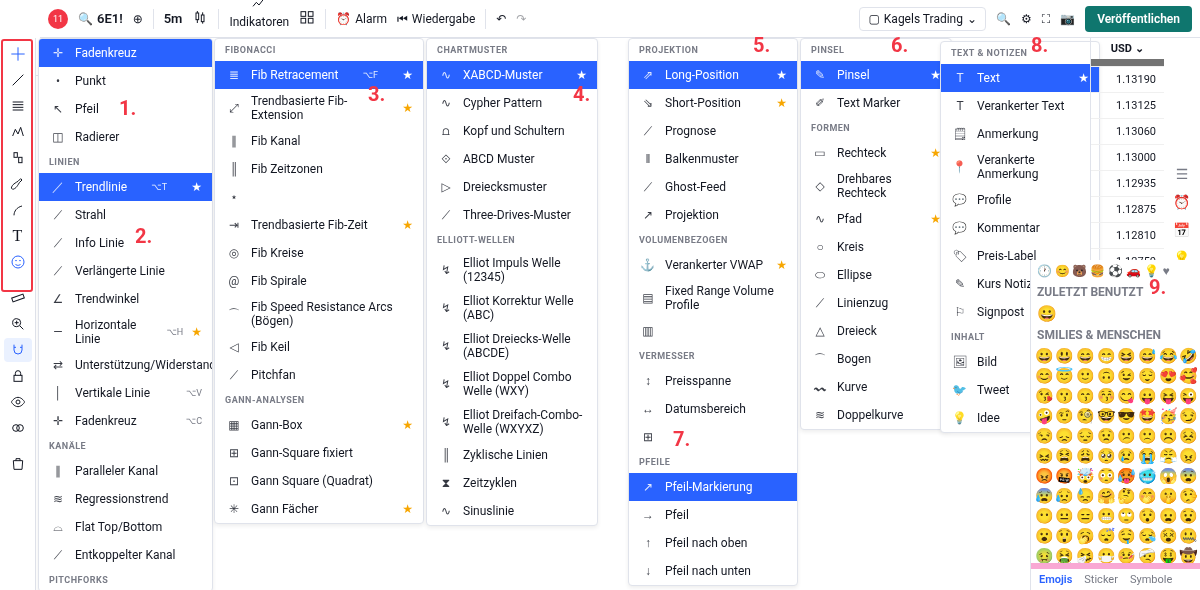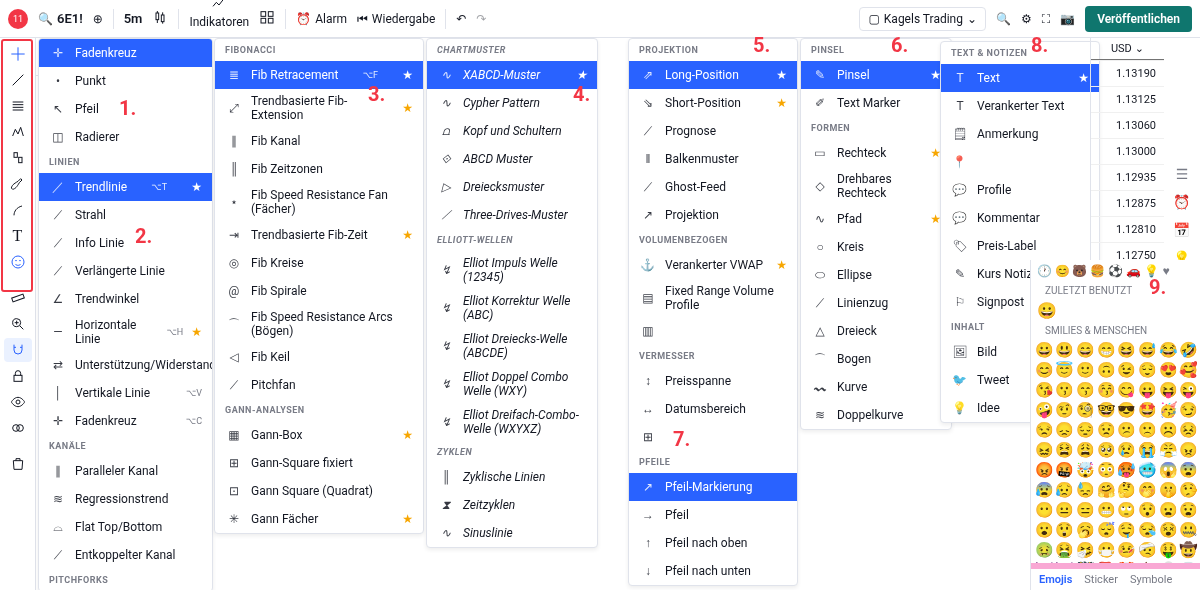--- a/index.html
+++ b/index.html
@@ -1,17 +1,17 @@
 <!DOCTYPE html>
 <html><head>
   <meta charset="utf-8">
   <style>
     * { margin: 0; padding: 0; box-sizing: border-box; font-family: -apple-system, BlinkMacSystemFont, "Segoe UI", Roboto, sans-serif; }
     body { width: 1200px; height: 590px; background: #fff; overflow: hidden; font-size: 12px; color: #131722; }
-    .topbar { height: 38px; display: flex; align-items: center; padding: 0 8px; gap: 10px; border-bottom: 1px solid #e0e3eb; }
+    .topbar { height: 38px; display: flex; align-items: center; padding: 0 8px; gap: 10px; border-bottom: 1px solid #e0e3eb; margin-left: 40px; }
     .notif-bubble { position: relative; width: 20px; height: 20px; background: #f23645; border-radius: 50%; display:flex; align-items:center; justify-content:center; color:#fff; font-size:9px; }
     .search-icon, .top-icon { color:#131722; display:flex; align-items:center; gap:4px; }
     .top-label { font-size:13px; font-weight:600; }
     .top-sep { width:1px; height:20px; background:#e0e3eb; }
     .publish-btn { background:#0f766e; color:#fff; padding:6px 12px; border-radius:4px; font-size:12px; font-weight:600; }
     .svg-i { width:16px; height:16px; flex-shrink:0; }
     .main-area { position:relative; display:flex; height:calc(590px - 38px); }
     .left-toolbar { width:36px; border-right:1px solid #e0e3eb; display:flex; flex-direction:column; align-items:center; padding-top:4px; gap:2px; position:relative; }
     .left-toolbar .tool { width:28px; height:24px; display:flex; align-items:center; justify-content:center; color:#131722; }
     .left-toolbar .tool.blue { color:#2962ff; }
@@ -21,27 +21,27 @@
     .menu-header { padding:6px 10px; font-size:9px; font-weight:700; color:#787b86; letter-spacing:0.5px; text-transform:uppercase; }
     .menu-item { display:flex; align-items:center; gap:8px; padding:5px 10px; font-size:12px; color:#131722; cursor:pointer; position:relative; }
     .menu-item.sel { background:#2962ff; color:#fff; }
     .menu-item .mi-icon { width:18px; height:18px; flex-shrink:0; display:flex; align-items:center; justify-content:center; opacity:0.85; }
     .menu-item .star { margin-left:auto; color:#f7a600; font-size:12px; }
     .menu-item.sel .star { color:#fff; }
     .menu-item .key { margin-left:auto; font-size:9px; color:#787b86; }
     .menu-item.sel .key { color:#e3ecff; }
     .red-num { position:absolute; font-size:20px; font-weight:700; color:#f23645; pointer-events:none; z-index:50; }
     .right-col { position:absolute; right:0; top:0; width:74px; height:552px; display:flex; flex-direction:column; border-left:1px solid #e0e3eb; }
-    .usd-sel { display:flex; align-items:center; justify-content:center; padding:4px; gap:3px; font-size:11px; color:#131722; border-bottom:1px solid #737373; }
+    .usd-sel { display:flex; align-items:center; justify-content:center; padding:4px; gap:3px; font-size:11px; color:#131722; border-bottom:7px solid #737373;font-weight:bold; }
     .price-list .pr { padding:6px 8px; text-align:right; font-size:11px; color:#131722; border-top:1px solid #f0f0f0; }
     .right-icons { width:36px; position:absolute; right:0; top:126px; display:flex; flex-direction:column; align-items:center; gap:8px; }
     .right-icons .ri { width:20px; height:20px; color:#787b86; display:flex; align-items:center; justify-content:center; font-size:14px; }
     .emoji-panel { position:absolute; right:0; top:222px; width:170px; height:330px; background:#fff; border-left:1px solid #e0e3eb; display:flex; flex-direction:column; }
     .emoji-tabs { display:flex; gap:8px; padding:4px 6px; font-size:12px; color:#787b86; }
-    .emoji-sec { font-size:10px; font-weight:400; color:#787b86; padding:3px 6px; text-transform:uppercase;margin-left:8px; }
+    .emoji-sec { font-size:12px; font-weight:700; color:#787b86; padding:3px 6px; text-transform:uppercase; }
     .emoji-recent { padding:2px 6px; font-size:16px; }
     .emoji-grid { display:grid; grid-template-columns:repeat(8, 1fr); gap:2px; padding:2px 4px; font-size:15px; line-height:18px; text-align:center; overflow:hidden; }
     .emoji-footer { margin-top:auto; display:flex; gap:12px; padding:4px 8px; font-size:11px; border-top:6px solid #f9a8d4; }
     .emoji-footer .act { color:#2962ff; font-weight:600; }
     .emoji-footer .in { color:#787b86; }
     .symbol-panel { position:absolute; left:36px; top:0; width:135px; height:38px; border-bottom:1px solid #e0e3eb; display:flex; align-items:center; padding-left:6px; font-size:12px; color:#131722; font-weight:600; }
     .bg-price-badge { position:absolute; left:126px; top:24px; background:#f23645; color:#fff; padding:3px 6px; border-radius:2px; font-size:11px; font-weight:600; z-index:0; }
   </style>
 </head>
 <body>
@@ -300,21 +300,20 @@
       <div class="menu-item">
           <span class="mi-icon">∥</span>
           <span>Fib Kanal</span>
         </div>
       <div class="menu-item">
           <span class="mi-icon">║</span>
           <span>Fib Zeitzonen</span>
         </div>
       <div class="menu-item">
           <span class="mi-icon">⋆</span>
-          <span>Fib Speed Resistance Fan (Fächer)</span>
         </div>
       <div class="menu-item">
           <span class="mi-icon">⇥</span>
           <span>Trendbasierte Fib-Zeit</span>
           <span class="star">★</span>
         </div>
       <div class="menu-item">
           <span class="mi-icon">◎</span>
           <span>Fib Kreise</span>
         </div>
@@ -348,21 +347,21 @@
           <span class="mi-icon">⊡</span>
           <span>Gann Square (Quadrat)</span>
         </div>
       <div class="menu-item">
           <span class="mi-icon">✳</span>
           <span>Gann Fächer</span>
           <span class="star">★</span>
         </div>
     </div>
 
-    <div class="menu-col" style="left:390px; top:0; width:172px;font-style:italic;">
+    <div class="menu-col" style="left:390px; top:0; width:172px;">
       <div class="menu-header">CHARTMUSTER</div>
       <div class="menu-item sel">
           <span class="mi-icon">∿</span>
           <span>XABCD-Muster</span>
           <span class="star">★</span>
         </div>
       <div class="menu-item">
           <span class="mi-icon">∿</span>
           <span>Cypher Pattern</span>
         </div>
@@ -396,21 +395,20 @@
           <span>Elliot Dreiecks-Welle (ABCDE)</span>
         </div>
       <div class="menu-item">
           <span class="mi-icon">↯</span>
           <span>Elliot Doppel Combo Welle (WXY)</span>
         </div>
       <div class="menu-item">
           <span class="mi-icon">↯</span>
           <span>Elliot Dreifach-Combo-Welle (WXYXZ)</span>
         </div>
-      <div class="menu-header">ZYKLEN</div>
       <div class="menu-item">
           <span class="mi-icon">║</span>
           <span>Zyklische Linien</span>
         </div>
       <div class="menu-item">
           <span class="mi-icon">⧗</span>
           <span>Zeitzyklen</span>
         </div>
       <div class="menu-item">
           <span class="mi-icon">∿</span>
@@ -557,20 +555,21 @@
       <div class="menu-item">
           <span class="mi-icon">T</span>
           <span>Verankerter Text</span>
         </div>
       <div class="menu-item">
           <span class="mi-icon">🗒</span>
           <span>Anmerkung</span>
         </div>
       <div class="menu-item">
           <span class="mi-icon">📍</span>
+          <span>Verankerte Anmerkung</span>
         </div>
       <div class="menu-item">
           <span class="mi-icon">💬</span>
           <span>Profile</span>
         </div>
       <div class="menu-item">
           <span class="mi-icon">💬</span>
           <span>Kommentar</span>
         </div>
       <div class="menu-item">

